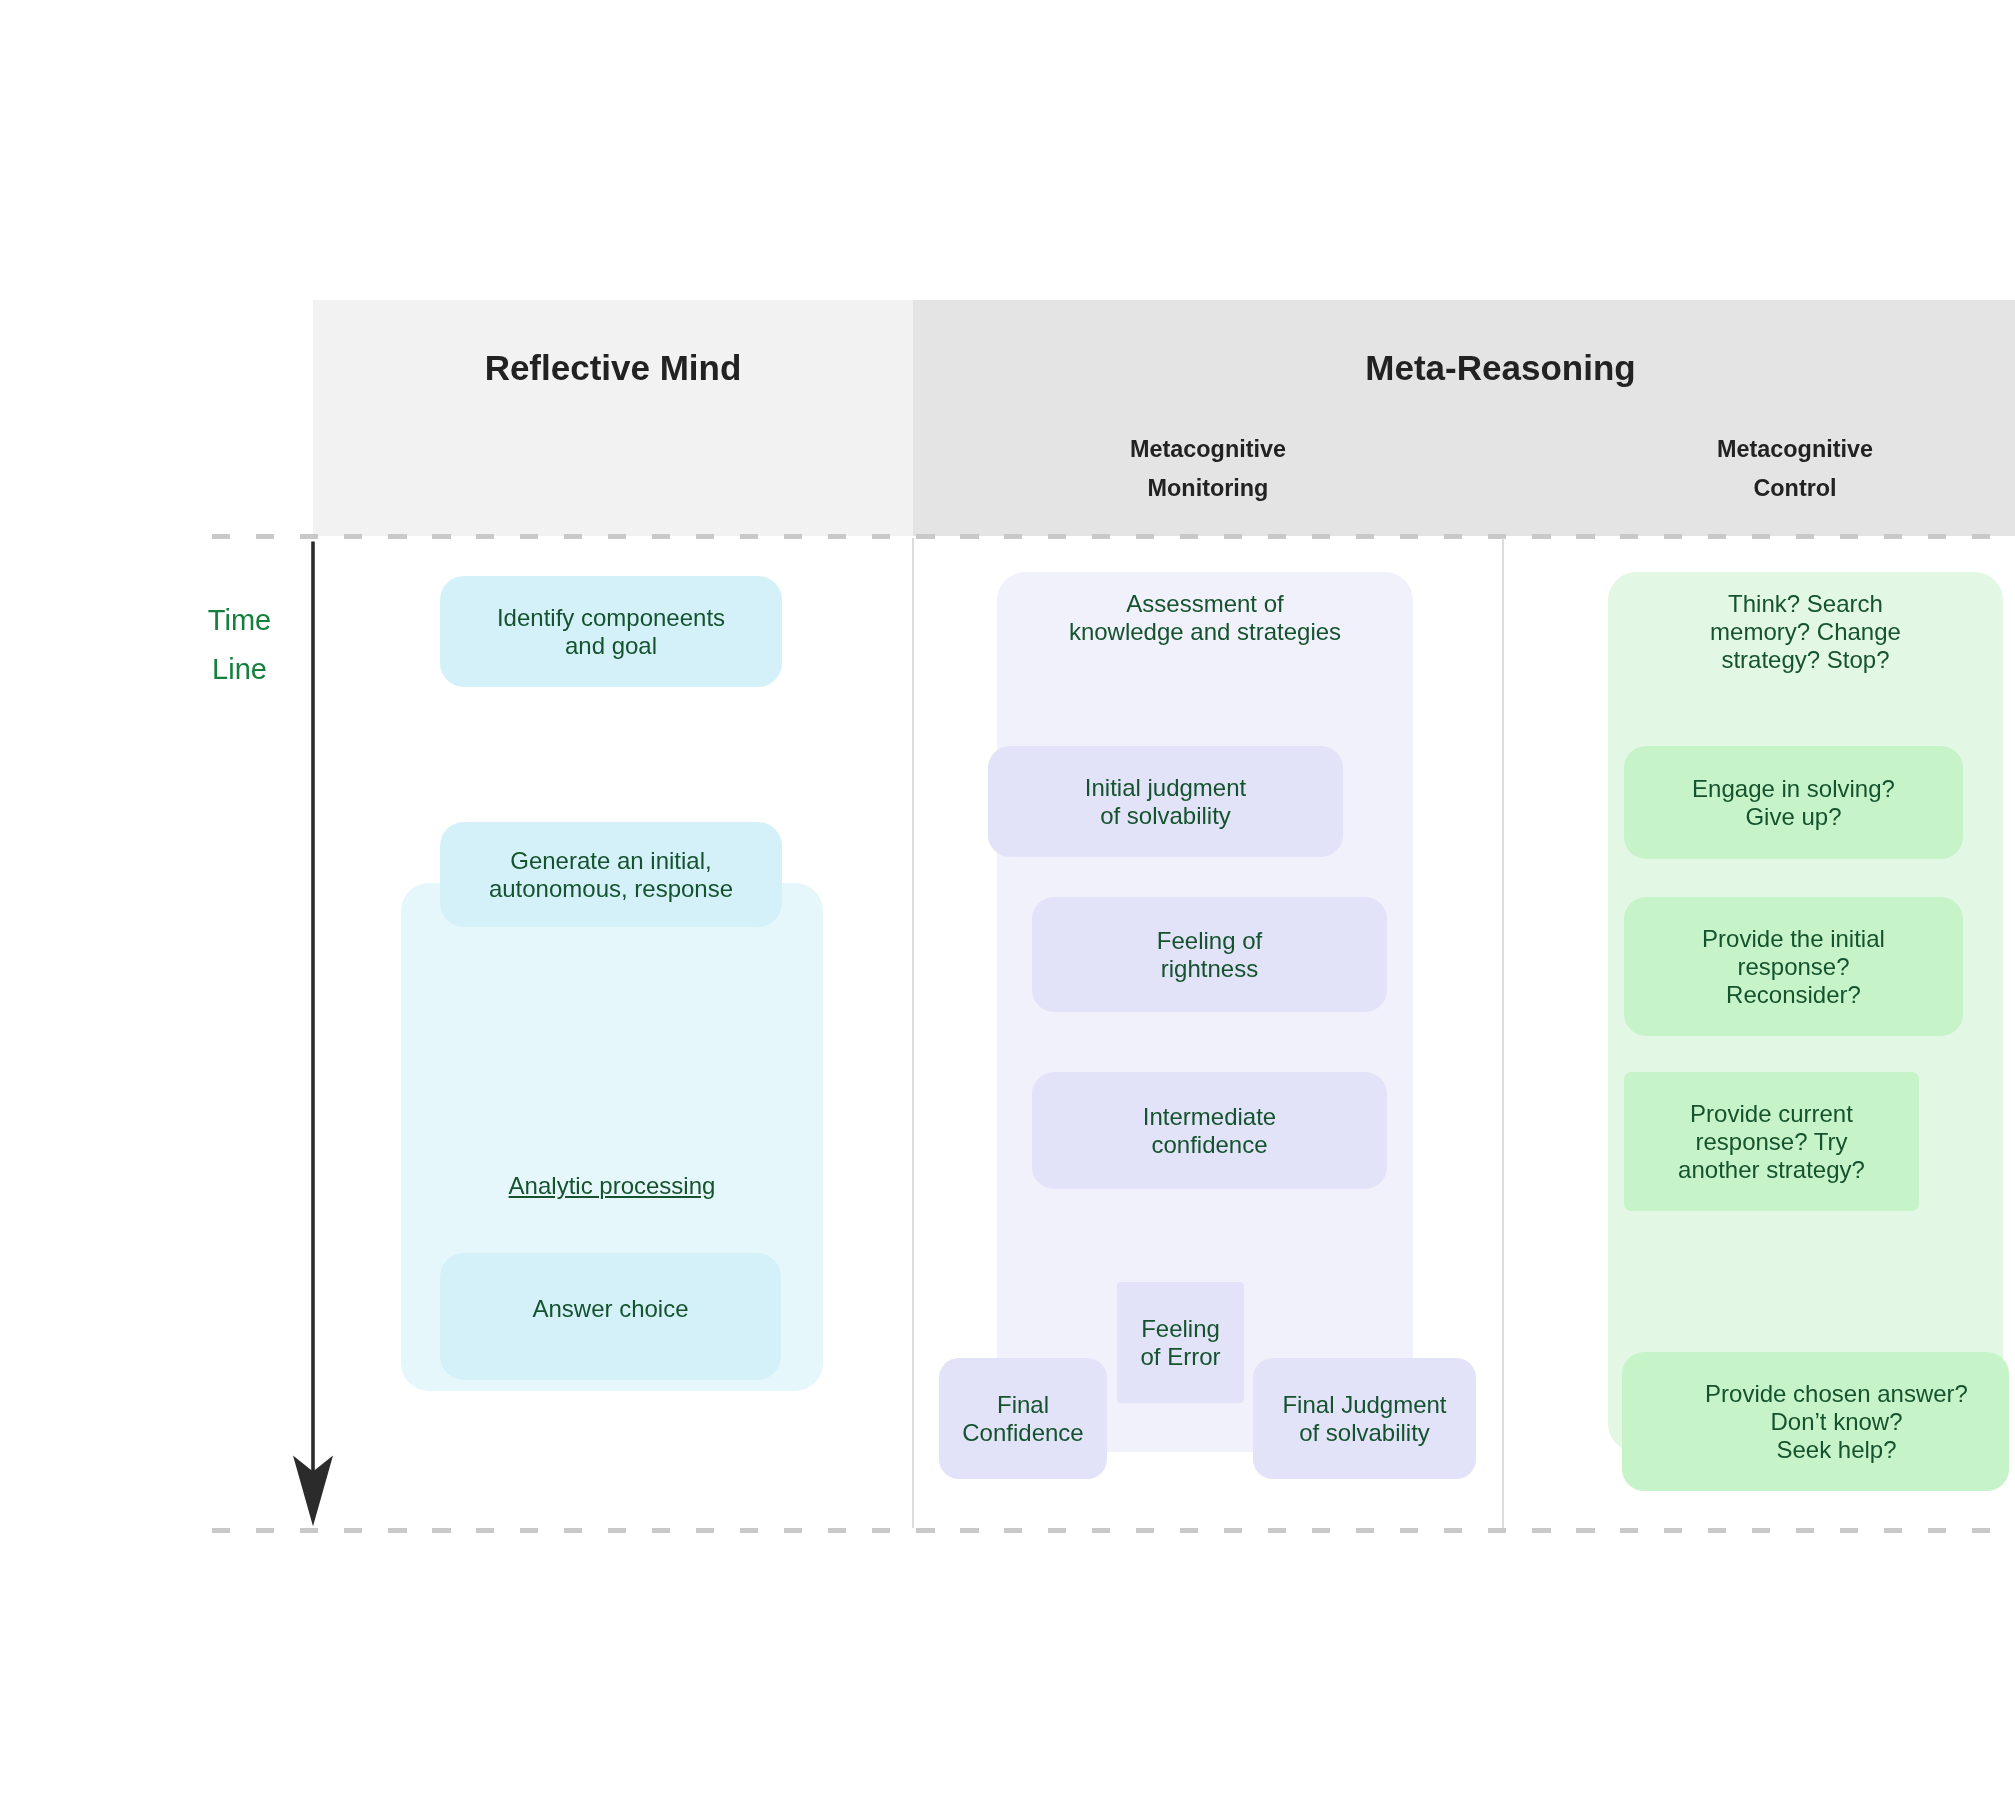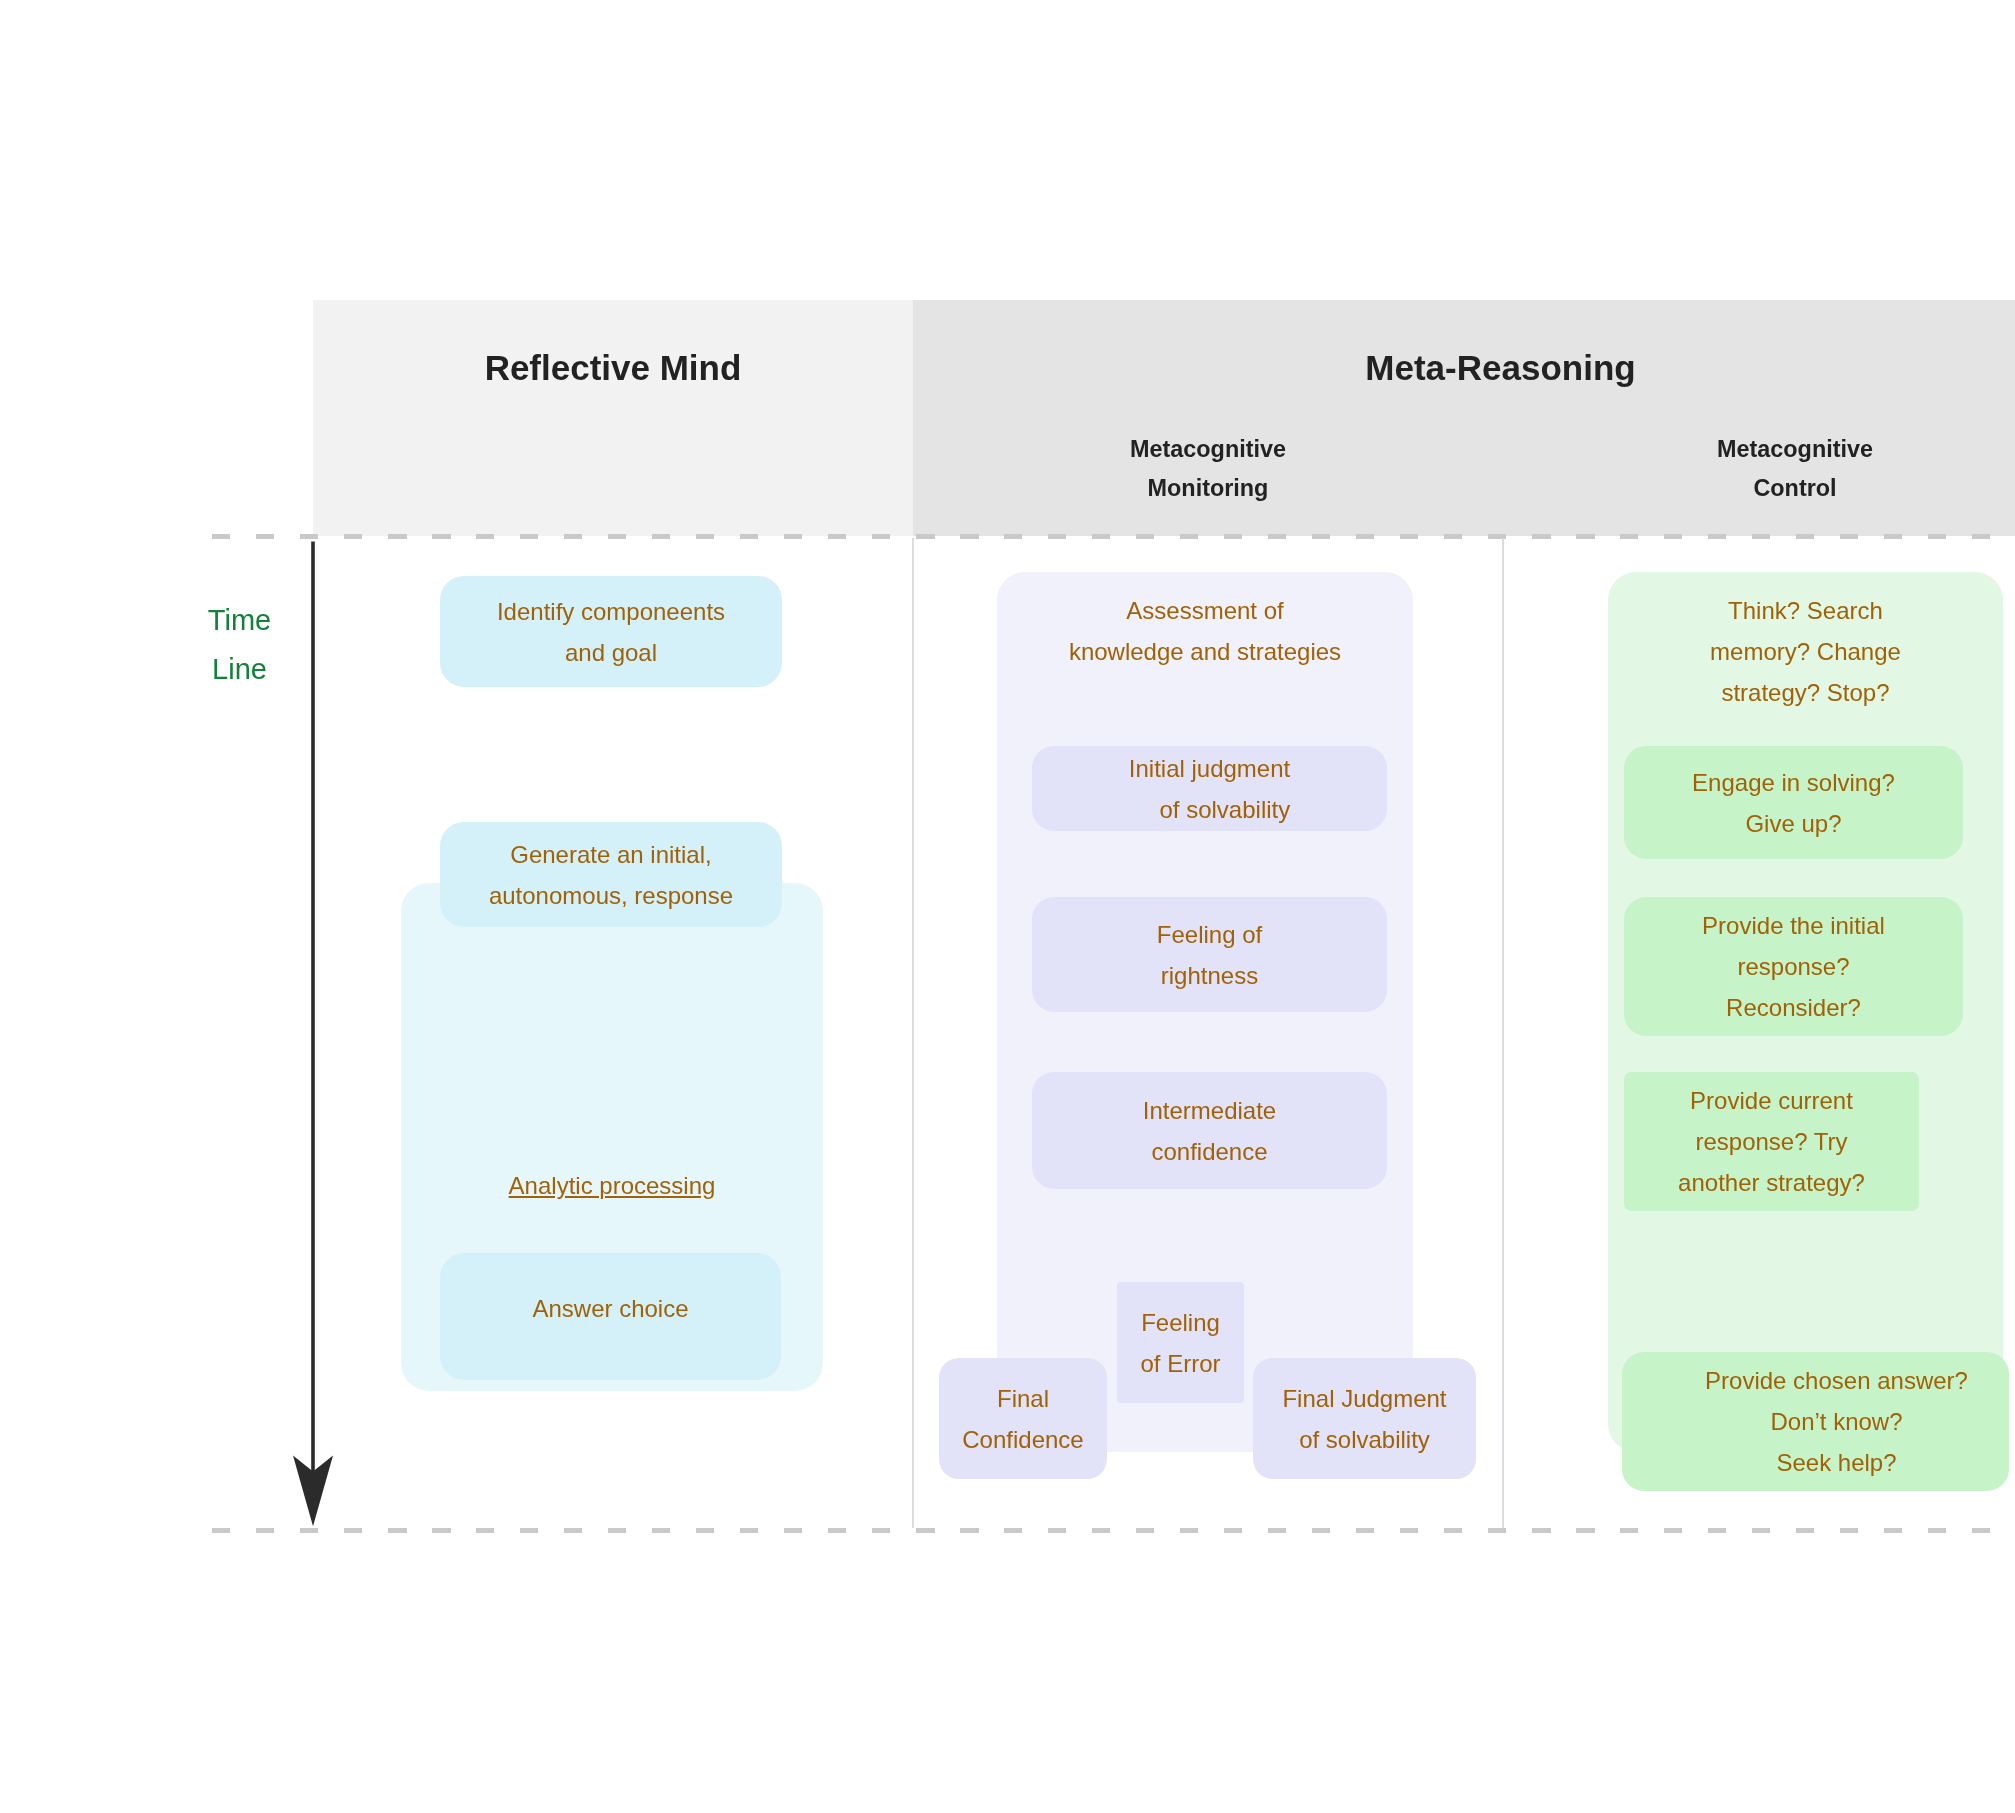--- a/index.html
+++ b/index.html
@@ -43,41 +43,41 @@
   #timeline-svg { position:absolute; left:289px; top:538px; width:48px; height:995px; }
   #timeline-label {
     position:absolute; left:173px; top:596px; width:133px; text-align:center;
     font-size:29px; line-height:49px; color:#15803d; white-space:pre-line;
   }
 
   
   .box {
     position:absolute; display:flex; flex-direction:column;
     align-items:center; justify-content:center; text-align:center;
-    font-size:24px; line-height:41px; color:#a16207; white-space:pre-line;
+    font-size:24px; line-height:28px; color:#14532d; white-space:pre-line;
   }
   .cyan    { background:#d4f1fa; border-radius:24px; }
   .cyanpanel { background:#e6f7fc; border-radius:28px; }
   .lavpanel  { background:#f1f1fb; border-radius:28px; }
   .lav     { background:#e2e2f8; border-radius:22px; }
   .greenpanel { background:#e3f8e4; border-radius:28px; }
   .green   { background:#c7f3c9; border-radius:22px; }
 
   
   .panel-caption { justify-content:flex-start; padding-top:18px; }
 
   
   #box-analytic   { left:401px;  top:883px; width:422px; height:411px; padding-top:97px; justify-content:center;text-decoration:underline; }
   #box-identify   { left:440px; top:576px; width:342px;  height:111px; }
   #box-generate   { left:440px; top:822px; width:342px;  height:105px; }
   #box-answer     { left:440px; top:1253px; width:341px;  height:111px; padding-bottom:16px; }
 
   
   #panel-monitoring { left:997px; top:572px; width:416px; height:862px; }
-  #box-initial-judgment { left:1032px; top:746px; width:355px; height:85px;text-align:right; }
+  #box-initial-judgment { left:988px; top:746px; width:355px; height:111px; }
   #box-feeling-rightness{ left:1032px; top:897px; width:355px; height:115px; }
   #box-intermediate     { left:1032px; top:1072px; width:355px; height:117px; }
   #box-final-confidence { left:939px; top:1358px; width:168px; height:121px; border-radius:20px; }
   #box-feeling-error    { left:1117px; top:1282px; width:127px; height:121px; border-radius:4px; }
   #box-final-judgment   { left:1253px; top:1358px; width:223px; height:121px; border-radius:20px; }
 
   
   #panel-control  { left:1608px; top:572px; width:395px; height:862px; }
   #box-engage     { left:1624px; top:746px; width:339px; height:113px; }
   #box-provide-initial { left:1624px; top:897px; width:339px; height:139px; }

